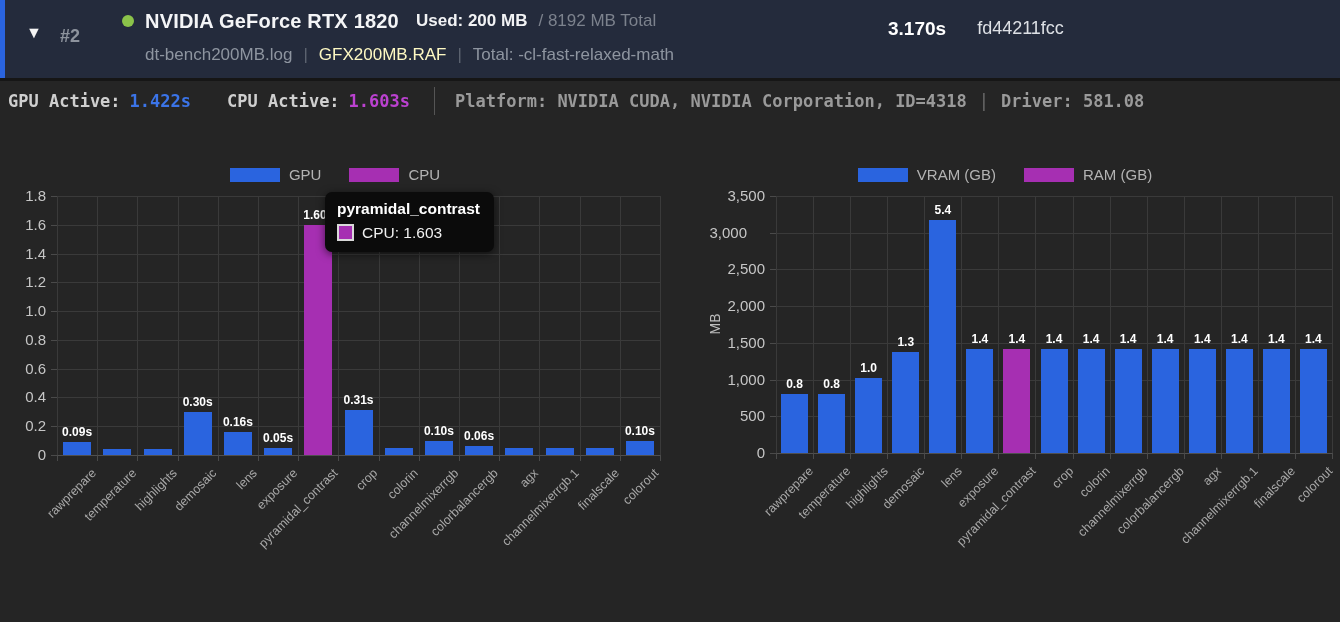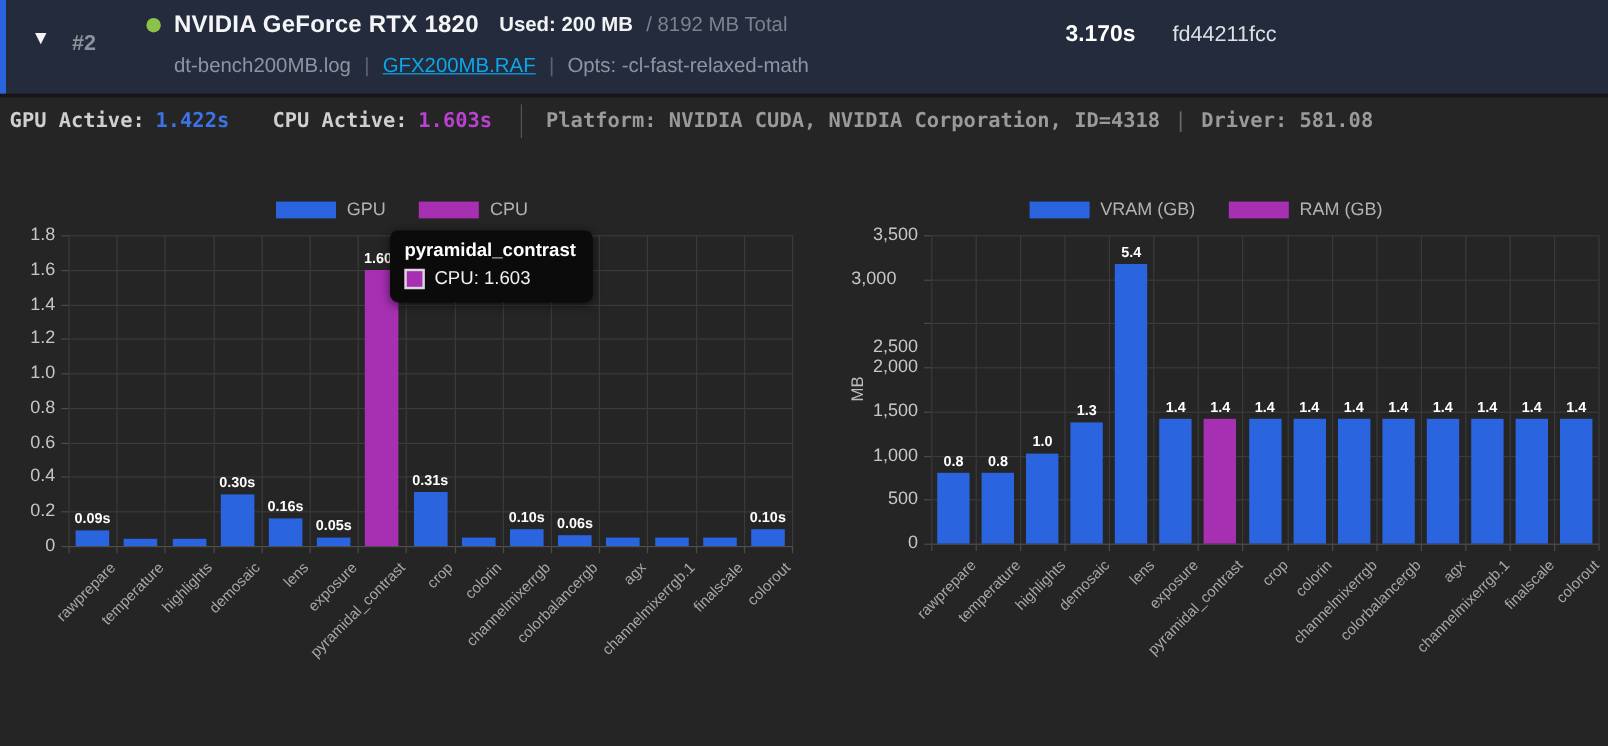--- a/index.html
+++ b/index.html
@@ -12,21 +12,21 @@
   .expander{position:absolute;left:26px;top:24px;font-size:16px;color:#f5f5f5;cursor:pointer;}
   .result-index{position:absolute;left:60px;top:26px;font-size:18px;font-weight:bold;color:#8d939d;}
   .hrow1{position:absolute;left:122px;top:5px;height:32px;display:flex;align-items:center;gap:11px;white-space:nowrap;}
   .dot{width:12px;height:12px;border-radius:50%;display:inline-block;}
   .gpu-name{font-size:20px;font-weight:bold;color:#f4f5f7;letter-spacing:0.2px;}
   .badge{font-family:"DejaVu Sans Mono",monospace;font-size:17px;font-weight:bold;color:#e3e3e3;
          background:#3a3a3a;border:1px solid #5a5a5a;border-radius:3px;padding:2px 11px 3px;margin-left:3px;}
   .used{font-size:17px;font-weight:bold;color:#f2f3f5;margin-left:6px;}
   .total{font-size:17px;color:#7c828d;}
   .hrow2{position:absolute;left:145px;top:45px;display:flex;align-items:center;gap:11px;font-size:17px;color:#8e95a0;white-space:nowrap;}
-  .hrow2 .file-raw{color:#0ea5e9;text-decoration:underline;}
+  .hrow2 .file-raw{color:#fef9c3;}
   .hsep{color:#5d6470;}
   .time-hash{position:absolute;left:888px;top:18px;display:flex;align-items:flex-start;gap:31px;}
   .total-time{font-size:19px;font-weight:bold;color:#ffffff;}
   .hash{font-size:18px;color:#dde0e5;}
 
   
   .statsbar{position:absolute;left:0;top:81px;width:1340px;height:40px;display:flex;align-items:center;
             font-family:"DejaVu Sans Mono",monospace;font-size:17px;white-space:nowrap;}
   .statsbar .lab{color:#cfcfcf;font-weight:bold;margin-left:8px;}
   .statsbar .gpu-val{font-weight:bold;margin-left:9px;}
@@ -76,21 +76,21 @@
       <span class="dot" style="background: rgb(139, 195, 74);"></span>
       <span class="gpu-name">NVIDIA GeForce RTX 1820</span>
       <span class="used">Used: 200 MB</span>
       <span class="total">/ 8192 MB Total</span>
     </div>
     <div class="hrow2">
       <span class="file-log">dt-bench200MB.log</span>
       <span class="hsep">|</span>
       <span class="file-raw">GFX200MB.RAF</span>
       <span class="hsep">|</span>
-      <span class="opts">Opts: -cl-fast-relaxed-math</span>
+      <span class="opts">Total: -cl-fast-relaxed-math</span>
     </div>
     <div class="time-hash">
       <span class="total-time">3.170s</span>
       <span class="hash">fd44211fcc</span>
     </div>
   </div>
 
   <div class="statsbar">
     <span class="lab">GPU Active:</span>
     <span class="gpu-val" style="color: rgb(59, 116, 232);">1.422s</span>
@@ -237,21 +237,21 @@
       <div class="tick-y" style="left: 100px; top: 261.571px;"></div>
       <div class="ytick-label" style="right: 575px; top: 252.571px;">1,000</div>
       <div class="gridline-h" style="left: 106px; width: 556px; top: 224.857px;"></div>
       <div class="tick-y" style="left: 100px; top: 224.857px;"></div>
       <div class="ytick-label" style="right: 575px; top: 215.857px;">1,500</div>
       <div class="gridline-h" style="left: 106px; width: 556px; top: 188.143px;"></div>
       <div class="tick-y" style="left: 100px; top: 188.143px;"></div>
       <div class="ytick-label" style="right: 575px; top: 179.143px;">2,000</div>
       <div class="gridline-h" style="left: 106px; width: 556px; top: 151.429px;"></div>
       <div class="tick-y" style="left: 100px; top: 151.429px;"></div>
-      <div class="ytick-label" style="right: 575px; top: 142.429px; margin-top: 20px;">2,500</div>
+      <div class="ytick-label" style="right: 575px; top: 142.429px;">2,500</div>
       <div class="gridline-h" style="left: 106px; width: 556px; top: 114.714px;"></div>
       <div class="tick-y" style="left: 100px; top: 114.714px;"></div>
       <div class="ytick-label" style="right: 593px; top: 105.714px;">3,000</div>
       <div class="gridline-h" style="left: 106px; width: 556px; top: 78px;"></div>
       <div class="tick-y" style="left: 100px; top: 78px;"></div>
       <div class="ytick-label" style="right: 575px; top: 69px;">3,500</div>
       <div class="gridline-v" style="left: 106px; top: 78px; height: 257px;"></div>
       <div class="tick-x" style="left: 106px; top: 335px;"></div>
       <div class="gridline-v" style="left: 143.067px; top: 78px; height: 257px;"></div>
       <div class="tick-x" style="left: 143.067px; top: 335px;"></div>

